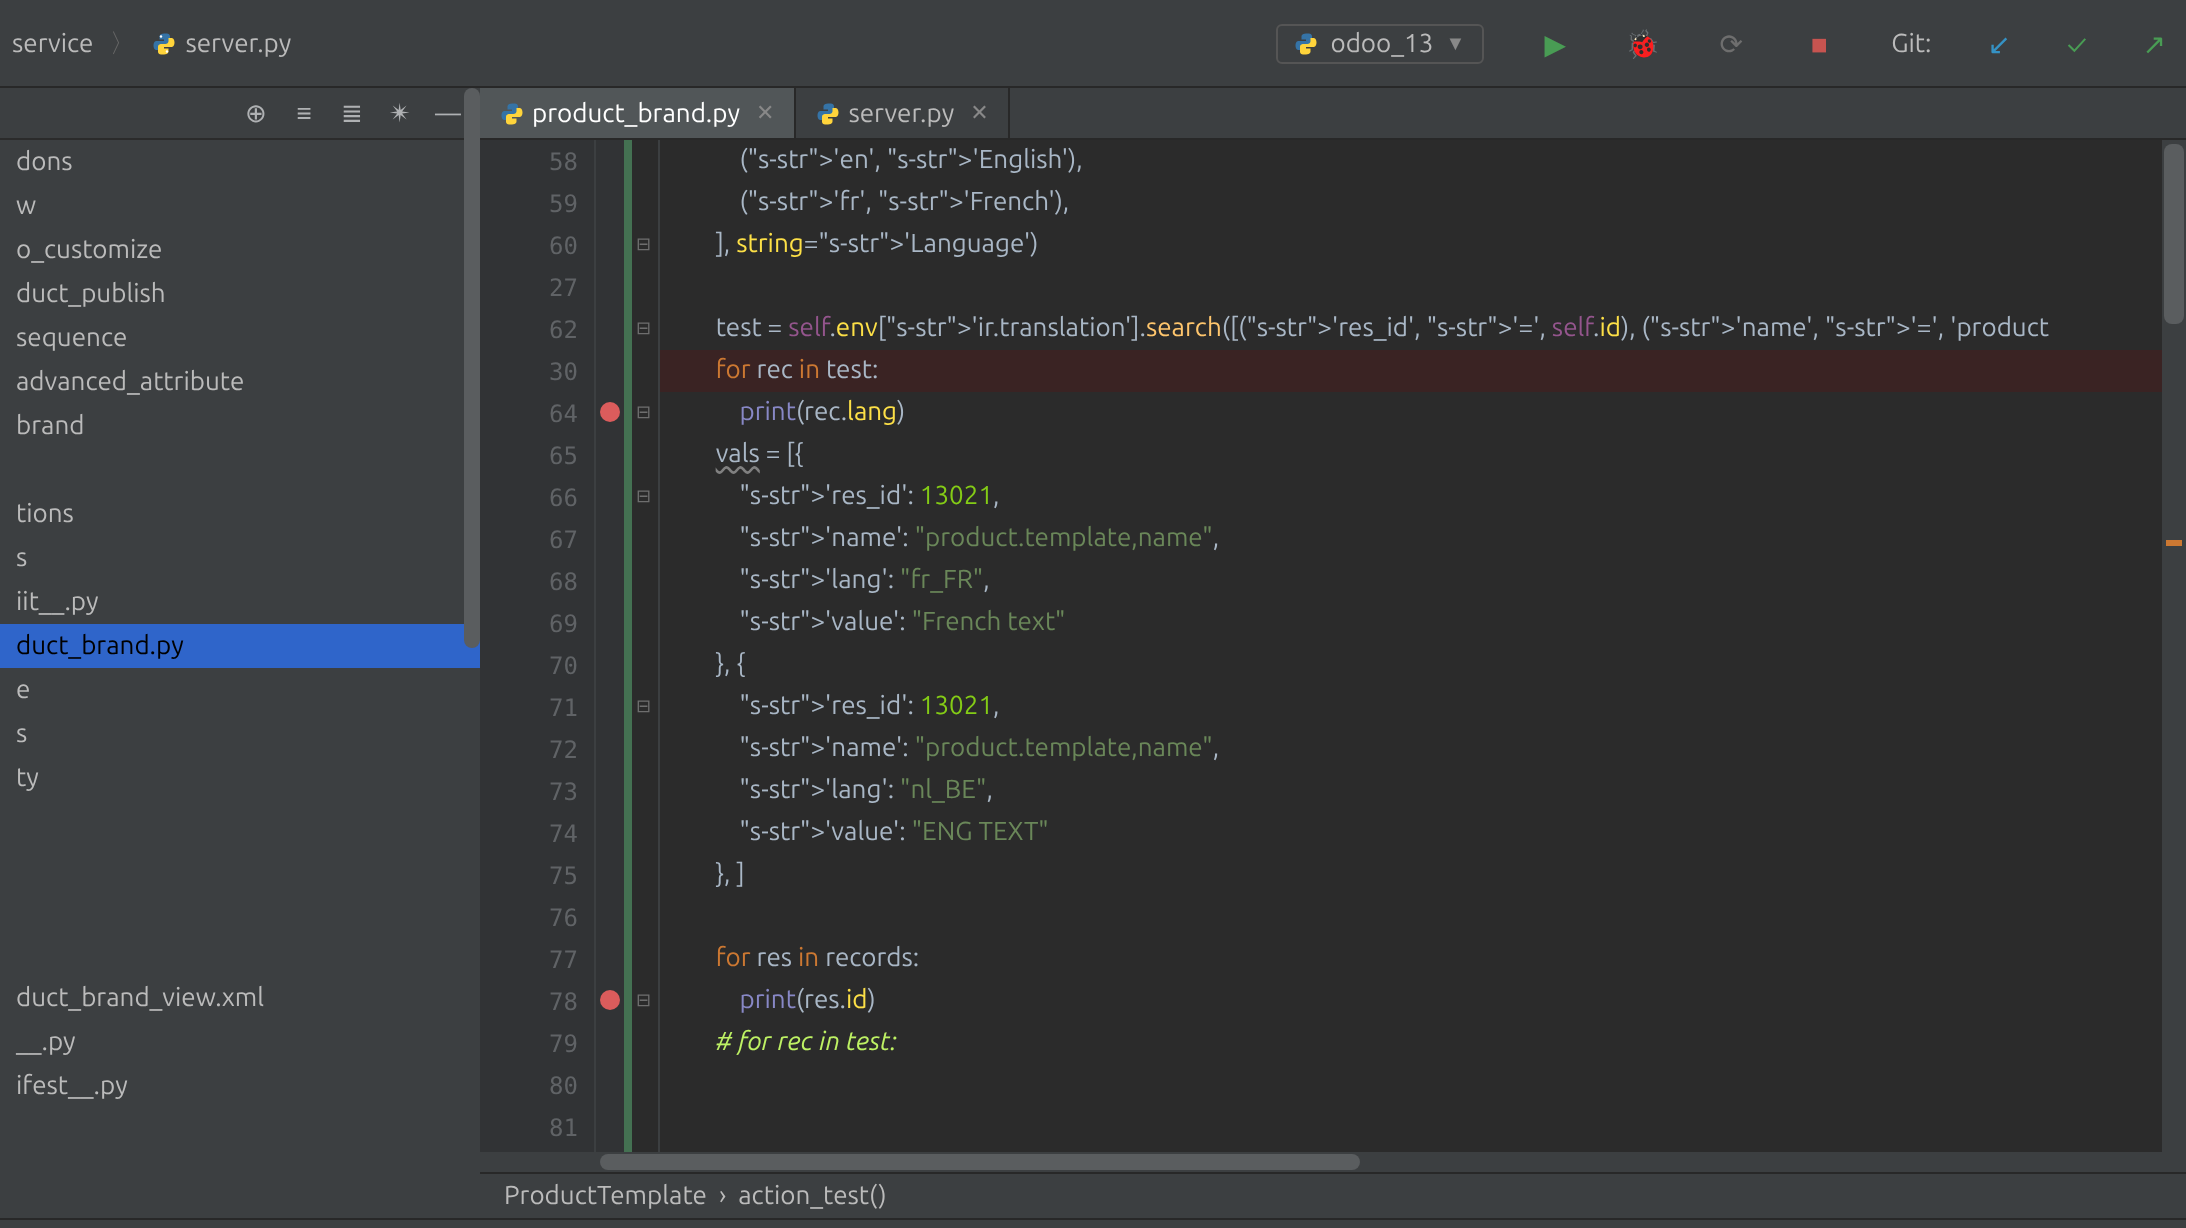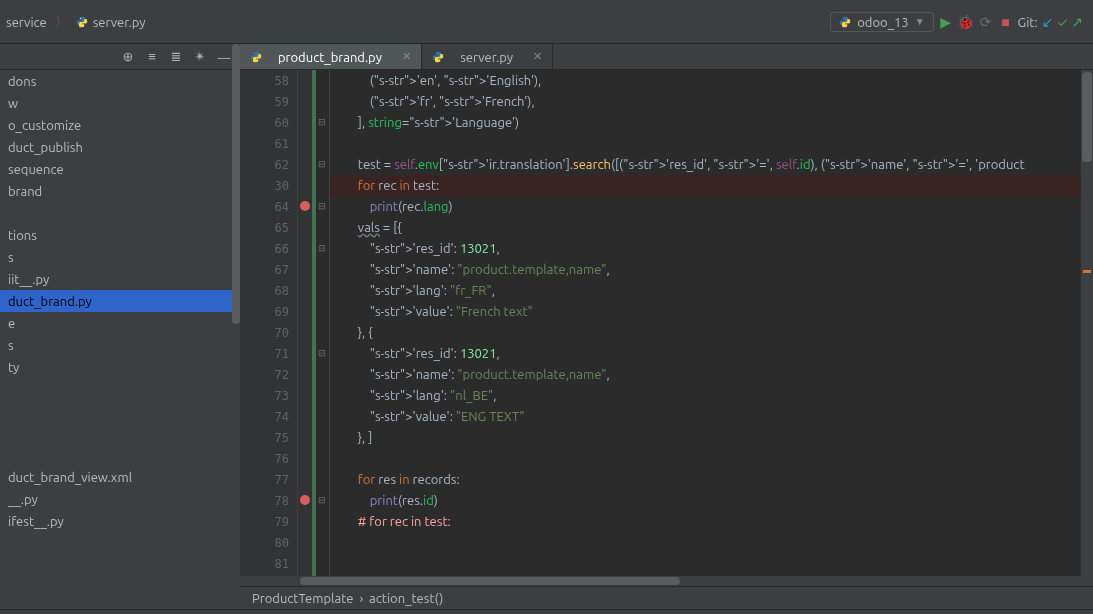--- a/index.html
+++ b/index.html
@@ -2,21 +2,21 @@
 <html><head>
 <meta charset="utf-8">
 <style>
 *{margin:0;padding:0;box-sizing:border-box;font-family:'Segoe UI',Ubuntu,sans-serif;font-size:13px}
 body{background:#2b2b2b;color:#a9b7c6;width:1093px;height:614px;overflow:hidden;position:relative}
 .topbar{height:44px;background:#3c3f41;display:flex;align-items:center;border-bottom:1px solid #282828}
 .nav-seg{color:#bbb;padding:0 6px;display:flex;align-items:center;gap:5px}
 .nav-sep{color:#666;padding:0 2px}
 .pyicon{width:12px;height:12px;display:inline-block}
 .pyicon svg{width:12px;height:12px}
-.top-right{margin-left:auto;display:flex;align-items:center;gap:4px;padding-right:10px}
+.top-right{margin-left:auto;display:flex;align-items:center;gap:28px;padding-right:10px}
 .run-config{background:#3c3f41;border:1px solid #555;border-radius:3px;padding:2px 8px;display:flex;align-items:center;gap:6px;color:#bbb}
 .run-config .arrow{color:#888;font-size:10px}
 .ticon{width:16px;height:16px;display:flex;align-items:center;justify-content:center;font-size:14px}
 .play{color:#499c54}
 .bug{color:#499c54}
 .stop{color:#c75450}
 .dim{color:#6e6e6e}
 .git-label{color:#bbb}
 .git-down{color:#3592c4;font-size:14px}
 .git-check{color:#499c54;font-size:14px}
@@ -25,42 +25,42 @@
 .sidebar{width:240px;background:#3c3f41;display:flex;flex-direction:column;overflow:hidden;position:relative}
 .side-toolbar{height:26px;display:flex;align-items:center;justify-content:flex-end;gap:8px;padding:0 8px;border-bottom:1px solid #2b2b2b}
 .side-toolbar .ic{color:#afb1b3;font-size:13px;width:16px;text-align:center}
 .tree{flex:1;overflow:hidden;position:relative}
 .tree-item{height:22px;display:flex;align-items:center;padding-left:8px;color:#bbb;white-space:nowrap}
 .tree-item.sel{background:#2f65ca;color:#000000}
 .tree-item.blank{height:22px}
 .scrollthumb{position:absolute;right:0;top:0;width:8px;height:280px;background:#5a5d5f;border-radius:4px}
 .editor{flex:1;display:flex;flex-direction:column;background:#2b2b2b;overflow:hidden}
 .tabs{height:26px;background:#3c3f41;display:flex;align-items:stretch;border-bottom:1px solid #282828}
-.tab{display:flex;align-items:center;gap:16px;padding:0 10px;color:#bbb;border-right:1px solid #282828}
+.tab{display:flex;align-items:center;gap:4px;padding:0 10px;color:#bbb;border-right:1px solid #282828}
 .tab.active{background:#515658;color:#fff}
 .tab-close{color:#888;font-size:11px;margin-left:4px}
 .code-area{flex:1;display:flex;overflow:hidden;position:relative}
 .gutter{width:58px;background:#313335;border-right:1px solid #3c3f41;flex-shrink:0}
 .gutter-extra{width:14px;background:#313335;flex-shrink:0;position:relative}
 .bp{width:10px;height:10px;background:#db5c5c;border-radius:50%;position:absolute;left:2px}
 .greenbar{width:4px;background:#447152;flex-shrink:0}
 .fold-col{width:14px;background:#2b2b2b;flex-shrink:0;position:relative;border-right:1px solid #3c3f41}
 .fold-mark{position:absolute;left:2px;color:#6e6e6e;font-size:9px}
 .ln{height:21px;display:flex;align-items:center;justify-content:flex-end;padding-right:8px;color:#606366;font-family:Menlo,Consolas,monospace;font-size:12px}
 .code{flex:1;font-family:Menlo,Consolas,monospace;font-size:13px;line-height:21px;overflow:hidden;position:relative}
 .cline{height:21px;white-space:pre;padding-left:4px}
 .cline.bpline{background:#3a2323}
 .s-kw{color:#cc7832}
 .s-fn{color:#ffc66d}
 .s-self{color:#94558d}
 .s-str{color:#6a8759}
-.s-num{color:#86efac}
-.s-field{color:#22c55e}
+.s-num{color:#84cc16}
+.s-field{color:#fde047}
 .s-builtin{color:#8888c6}
-.s-comment{color:#fca5a5;}
+.s-comment{color:#bef264;font-style:italic}
 .s-underline{text-decoration-line:underline;text-decoration-style:wavy;text-decoration-color:#808080}
 .crumb{height:23px;background:#3c3f41;border-top:1px solid #282828;display:flex;align-items:center;padding-left:12px;color:#bbb;gap:6px}
 .hscroll{height:10px;background:#3c3f41;position:relative}
 .hscroll-thumb{position:absolute;left:60px;width:380px;height:8px;top:1px;background:#5a5d5f;border-radius:4px}
 .bottombar{height:21px;background:#3c3f41;border-top:1px solid #282828;display:flex;align-items:center}
 .btab{padding:0 10px;color:#bbb;font-size:12px;display:flex;align-items:center;gap:4px}
 .btab-close{color:#888;font-size:10px}
 .vscroll{position:absolute;right:0;top:0;width:12px;height:100%;background:#3c3f41}
 .vscroll-thumb{position:absolute;right:1px;top:2px;width:10px;height:90px;background:#5a5d5f;border-radius:4px}
 .err-stripe{position:absolute;right:2px;width:8px;height:3px;background:#cc7832}
@@ -110,20 +110,21 @@
       <span class="ic">≣</span>
       <span class="ic">✴</span>
       <span class="ic">—</span>
     </div>
     <div class="tree" id="tree">
         <div class="tree-item">dons</div>
         <div class="tree-item">w</div>
         <div class="tree-item">o_customize</div>
         <div class="tree-item">duct_publish</div>
         <div class="tree-item">sequence</div>
+        <div class="tree-item">advanced_attribute</div>
         <div class="tree-item">brand</div>
         <div class="tree-item blank"></div>
         <div class="tree-item">tions</div>
         <div class="tree-item">s</div>
         <div class="tree-item">iit__.py</div>
         <div class="tree-item sel">duct_brand.py</div>
         <div class="tree-item">e</div>
         <div class="tree-item">s</div>
         <div class="tree-item">ty</div>
         <div class="tree-item blank"></div>
@@ -154,21 +155,21 @@
             </svg></span>
         <span>server.py</span>
         <span class="tab-close">✕</span>
       </div>
     </div>
     <div class="code-area">
       <div class="gutter" id="gutter">
           <div class="ln">58</div>
           <div class="ln">59</div>
           <div class="ln">60</div>
-          <div class="ln">61</div>
+          <div class="ln">27</div>
           <div class="ln">62</div>
           <div class="ln">30</div>
           <div class="ln">64</div>
           <div class="ln">65</div>
           <div class="ln">66</div>
           <div class="ln">67</div>
           <div class="ln">68</div>
           <div class="ln">69</div>
           <div class="ln">70</div>
           <div class="ln">71</div>

